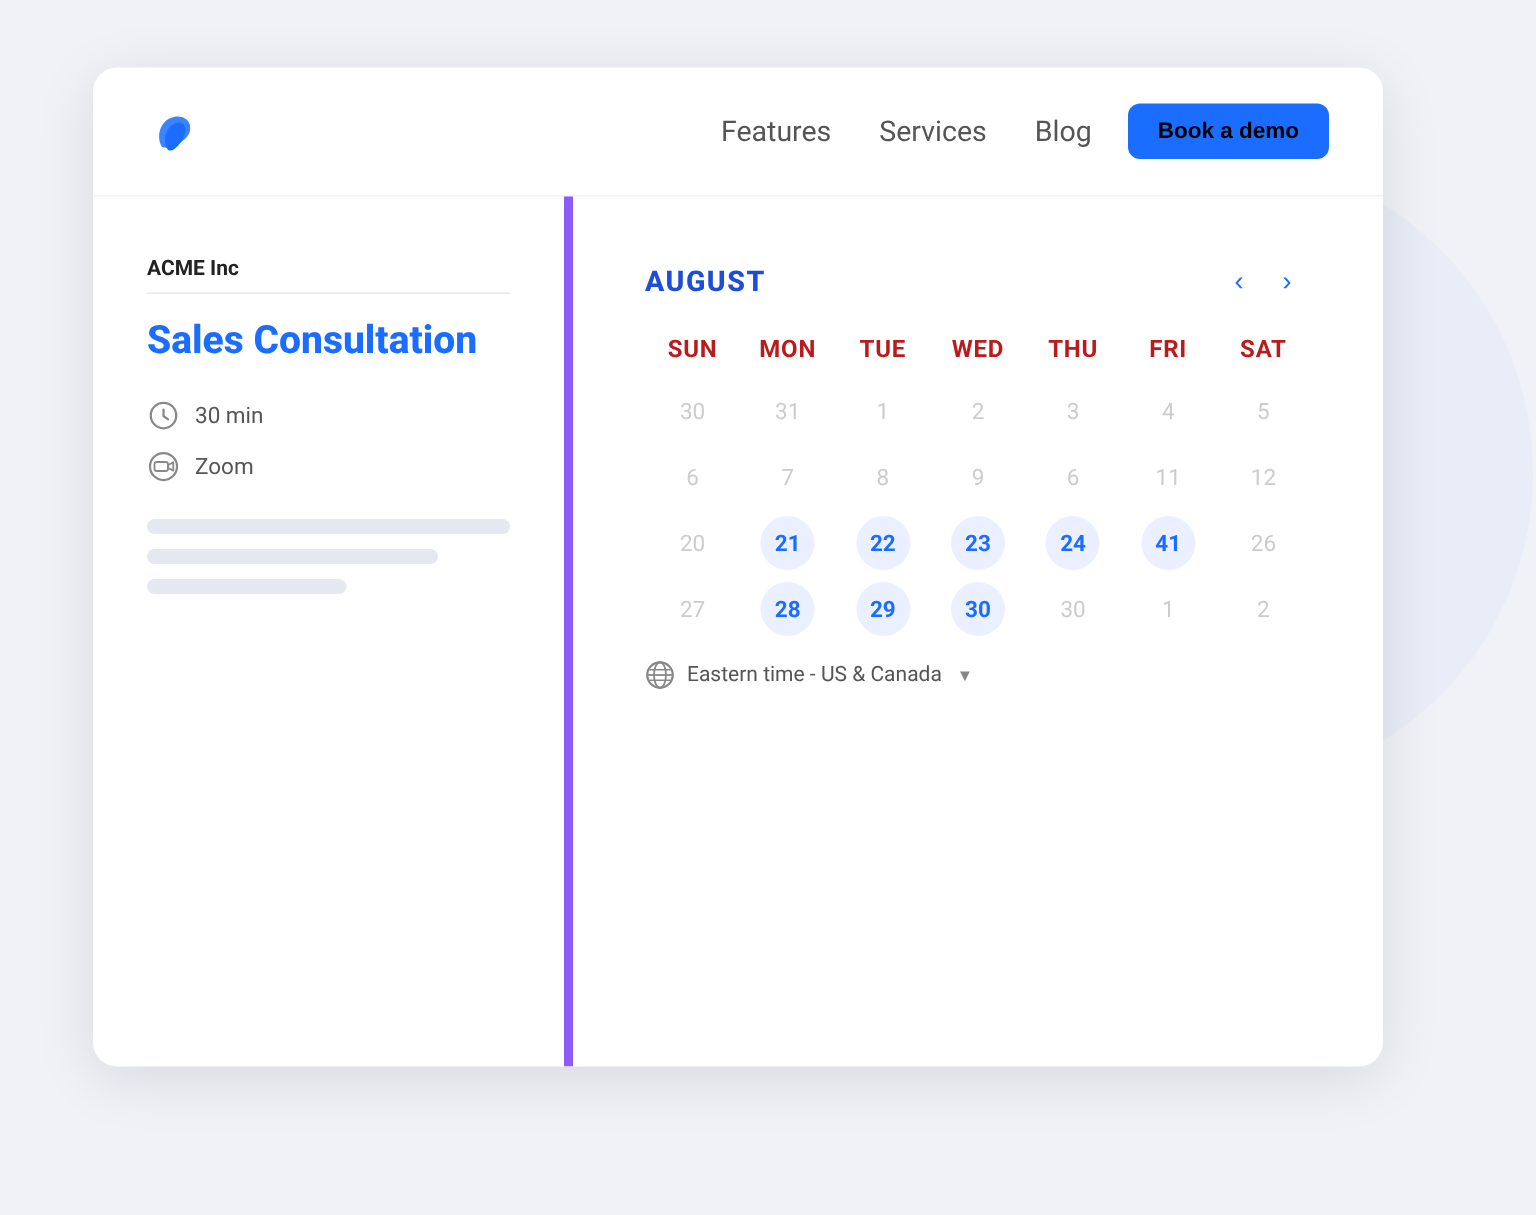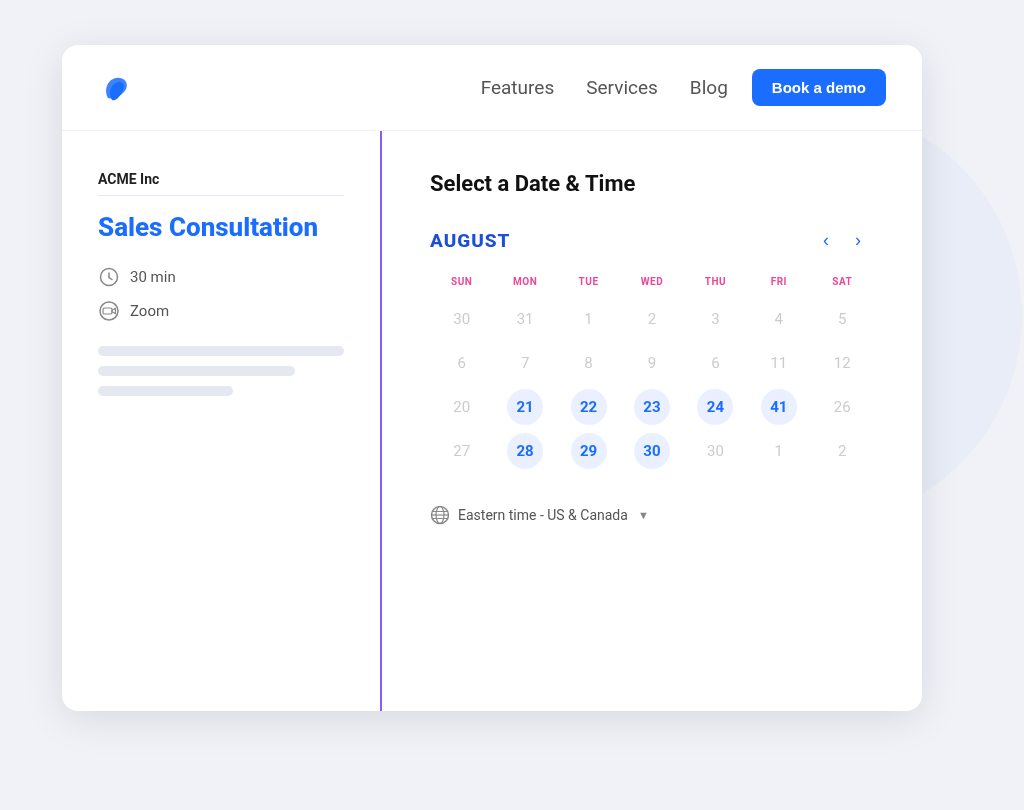--- a/index.html
+++ b/index.html
@@ -61,39 +61,39 @@
       margin-right: 24px;
     }
     .nav-link {
       font-size: 19px;
       color: #555;
       text-decoration: none;
       cursor: pointer;
     }
     .nav-cta {
       background: #1a6dff;
-      color: #ffffff;
+      color: #000000;
       border: none;
       border-radius: 8px;
       padding: 10px 20px;
       font-size: 15px;
       font-weight: 600;
       cursor: pointer;
     }
     
     .content {
       display: flex;
       min-height: 580px;
     }
     
     .left-panel {
       width: 320px;
       min-width: 320px;
       padding: 40px 36px;
-      border-right: 2px solid #8b5cf6;
+      border-right: 6px solid #8b5cf6;
     }
     .company-name {
       font-size: 14px;
       font-weight: 700;
       color: #222;
       margin-bottom: 8px;
     }
     .divider {
       border: none;
       border-top: 1.5px solid #e5e8f0;
@@ -171,23 +171,23 @@
       justify-content: center;
       color: #1a6dff;
       font-size: 18px;
       border-radius: 50%;
     }
     .cal-grid {
       width: 100%;
       border-collapse: collapse;
     }
     .cal-grid th {
-      font-size: 10px;
-      font-weight: 700;
-      color: #ec4899;
+      font-size: 16px;
+      font-weight: 700;
+      color: #b91c1c;
       letter-spacing: 0.5px;
       padding: 0 0 10px 0;
       text-align: center;
       width: 52px;
     }
     .cal-grid td {
       text-align: center;
       padding: 4px 2px;
       width: 52px;
       height: 44px;
@@ -219,21 +219,21 @@
       color: #1a6dff;
       border: 2px solid #1a6dff;
       background: #fff;
     }
     .day-cell.inactive { color: #ccc; cursor: default; }
     
     .timezone-row {
       display: flex;
       align-items: center;
       gap: 8px;
-      margin-top: 32px;
+      margin-top: 12px;
       color: #555;
       font-size: 14px;
       cursor: pointer;
     }
     .tz-globe {
       width: 20px;
       height: 20px;
       color: #888;
       flex-shrink: 0;
     }
@@ -294,21 +294,20 @@
         </div>
 
         <div class="skeleton-lines">
           <div class="skeleton long"></div>
           <div class="skeleton medium"></div>
           <div class="skeleton short"></div>
         </div>
       </div>
 
       <div class="right-panel">
-        <div class="panel-title">Select a Date &amp; Time</div>
 
         <div class="calendar-header">
           <span class="month-label">AUGUST</span>
           <button class="nav-arrow">‹</button>
           <button class="nav-arrow">›</button>
         </div>
 
         <table class="cal-grid">
           <thead>
             <tr id="cal-headers">

